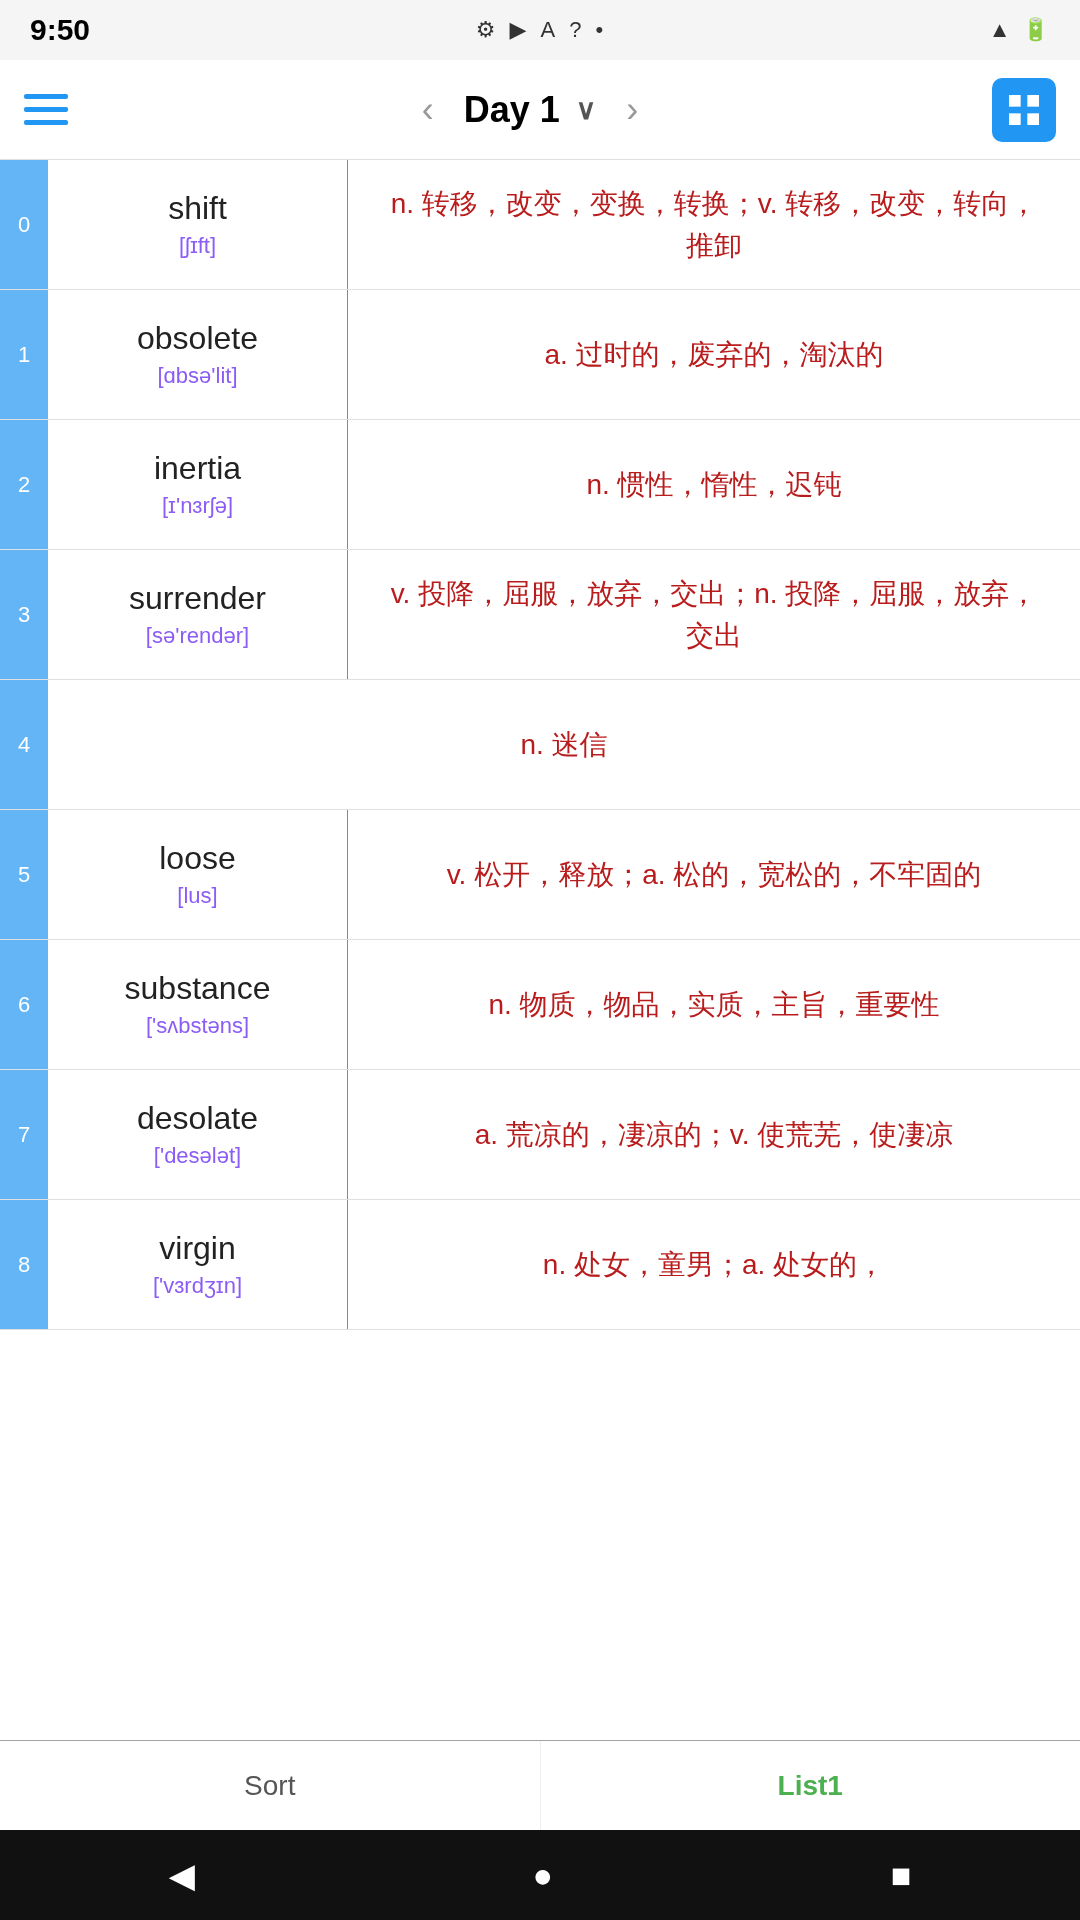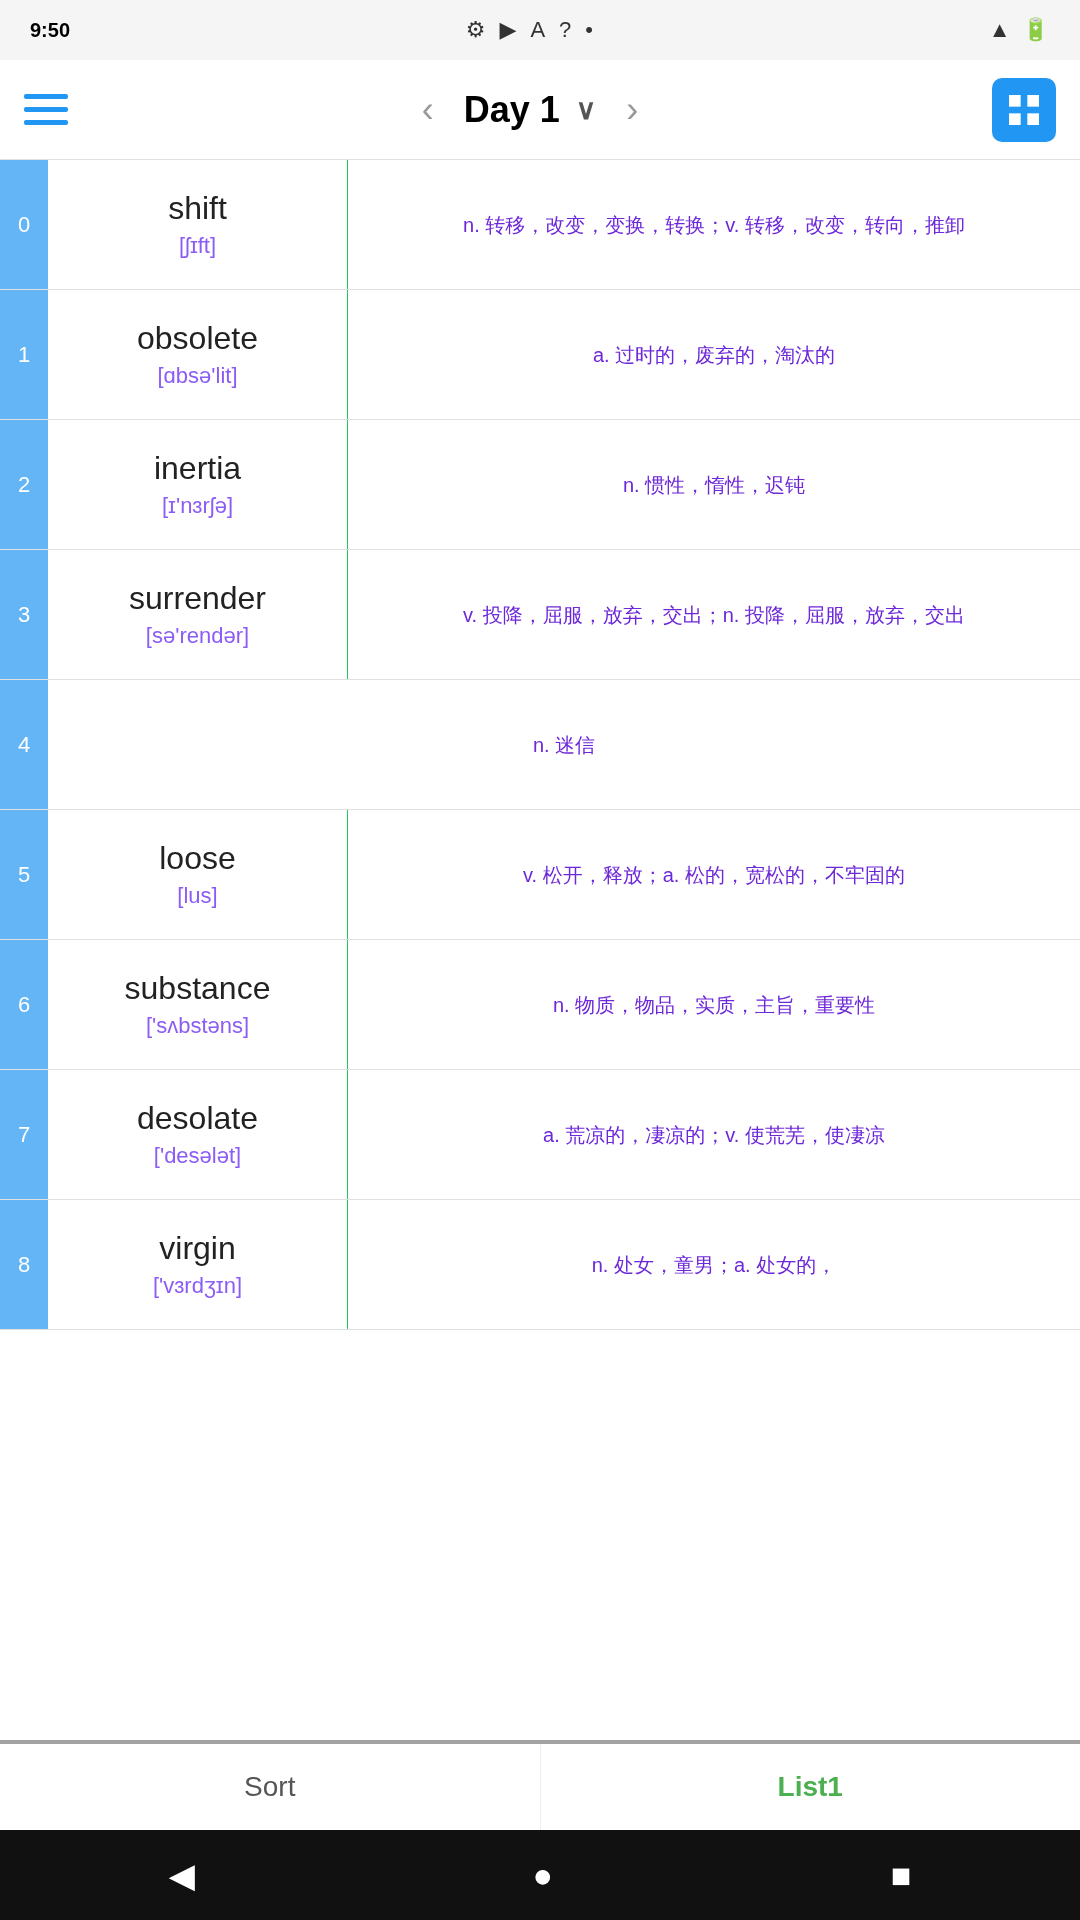--- a/index.html
+++ b/index.html
@@ -16,21 +16,21 @@
     
     .status-bar {
       background: #f5f5f5;
       height: 60px;
       display: flex;
       align-items: center;
       justify-content: space-between;
       padding: 0 30px;
     }
     .status-time {
-      font-size: 20px;
+      font-size: 30px;
       font-weight: bold;
       color: #000;
     }
     .status-icons {
       display: flex;
       align-items: center;
       gap: 14px;
     }
     .status-icons span {
       font-size: 22px;
@@ -157,33 +157,33 @@
       font-size: 22px;
       color: #8b5cf6;
       margin-top: 6px;
     }
     .word-definition {
       flex: 1;
       display: flex;
       align-items: center;
       justify-content: center;
       padding: 18px 30px;
-      font-size: 20px;
-      color: #6d28d9;
+      font-size: 28px;
+      color: #b91c1c;
       line-height: 1.5;
       text-align: center;
     }
 
     
     .bottom-bar {
       height: 90px;
       background: #fff;
       display: flex;
       align-items: center;
-      border-top: 4px solid #a3a3a3;
+      border-top: 1px solid #a3a3a3;
     }
     .bottom-tab {
       flex: 1;
       display: flex;
       align-items: center;
       justify-content: center;
       height: 100%;
       cursor: pointer;
       font-size: 28px;
       color: #555;

